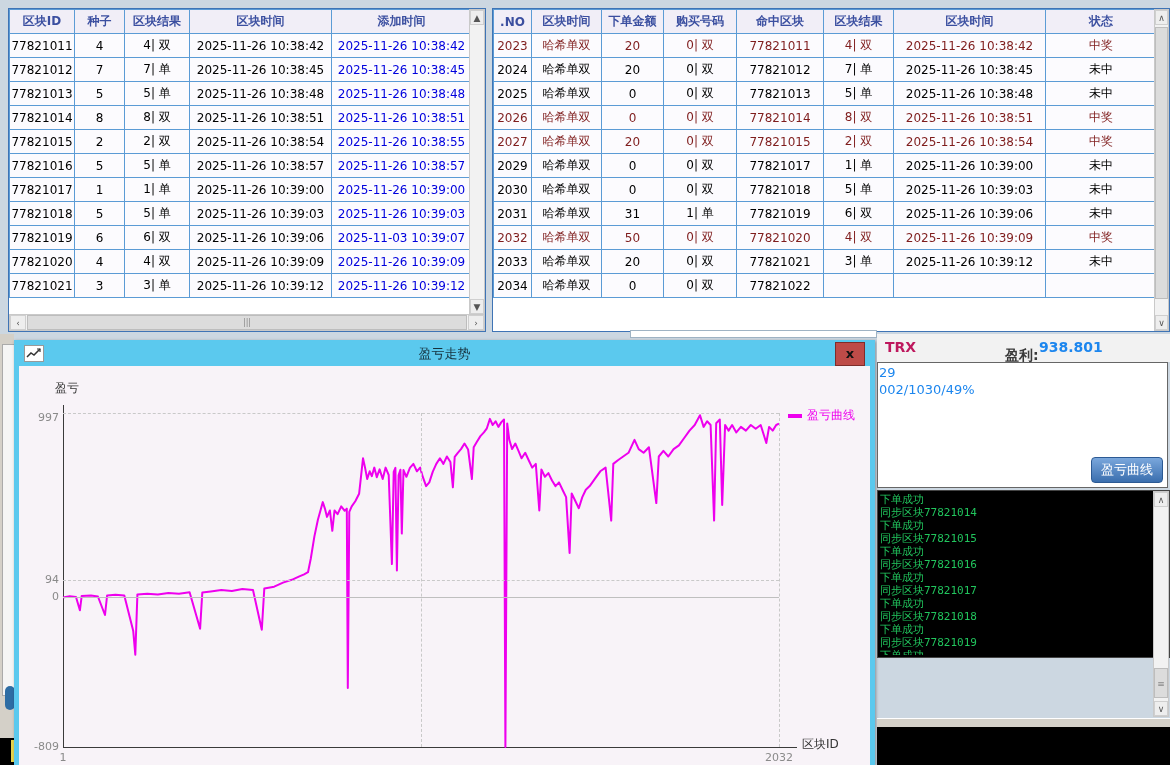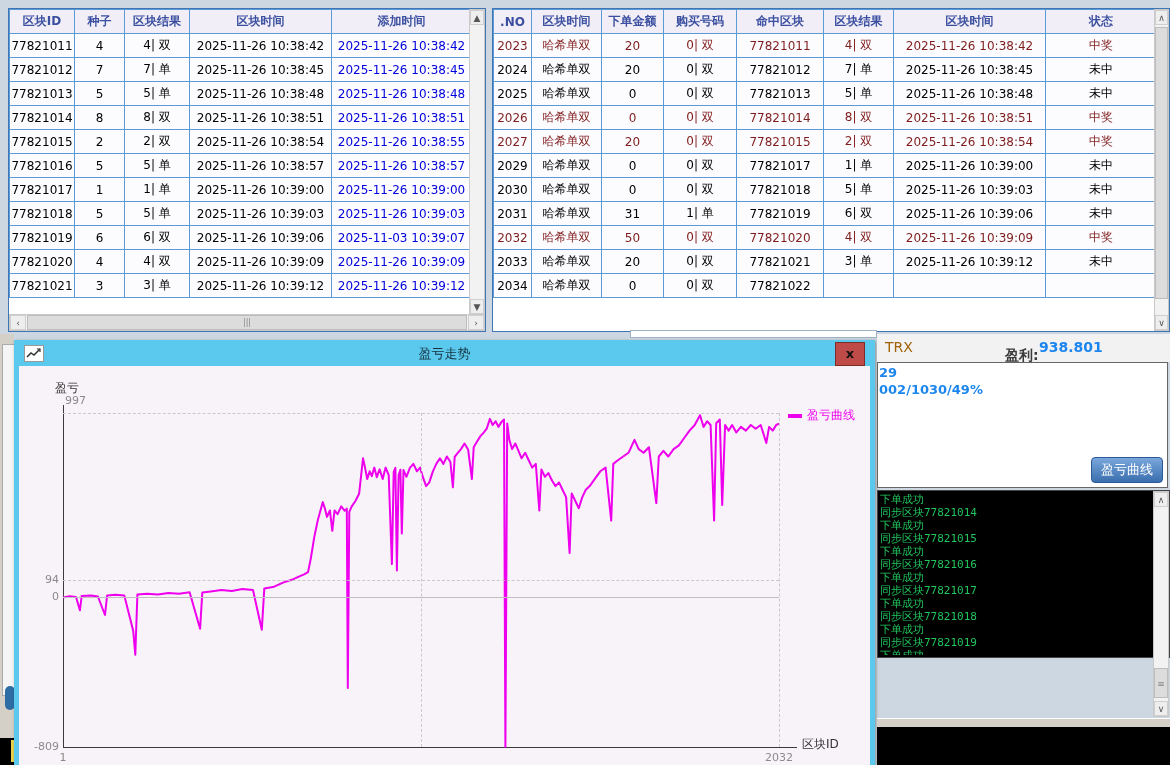--- a/index.html
+++ b/index.html
@@ -37,26 +37,26 @@
   .ytick{position:absolute;left:0;width:40px;text-align:right;font-size:11px;color:#8a8a8a;}
   .xtick{position:absolute;font-size:11px;color:#8a8a8a;text-align:center;}
   #ylabel{position:absolute;left:36px;top:14px;font-size:12px;color:#333;}
   #xlabel{position:absolute;left:783px;top:370px;font-size:12px;color:#333;}
   #legend{position:absolute;left:769px;top:41px;display:flex;align-items:center;gap:5px;}
   #legend-marker{width:14px;height:4px;background:#ee00ee;}
   #legend-text{font-size:12px;color:#ee00ee;}
   #curve-svg{position:absolute;left:44px;top:47px;overflow:visible;}
   
   #stats-strip{position:absolute;left:877px;top:334px;width:293px;height:28px;background:#f2f2f2;}
-  #trx-label{position:absolute;left:8px;top:5px;font-size:14px;font-weight:normal;color:#a16207;}
+  #trx-label{position:absolute;left:8px;top:5px;font-size:14px;font-weight:bold;color:#be185d;}
   #profit-label{position:absolute;left:128px;top:5px;font-size:14px;font-weight:bold;color:#3a3a3a;margin-top:8px;}
   #profit-value{position:absolute;left:162px;top:5px;font-size:14px;font-weight:bold;color:#1c86ee;}
   #info-box{position:absolute;left:877px;top:362px;width:291px;height:126px;background:#fff;
     border:1px solid #666;box-sizing:border-box;overflow:hidden;}
-  .info-line{font-size:13px;font-weight:bold;color:#1c86ee;margin:2px 0 0 1px;white-space:nowrap;}
+  .info-line{font-size:13px;font-weight:normal;color:#1c86ee;margin:2px 0 0 1px;white-space:nowrap;}
   #curve-button{position:absolute;right:4px;bottom:4px;width:70px;height:24px;
     background:linear-gradient(#7aa7dc,#3a6eae);border:1px solid #2c5a94;border-radius:4px;
     color:#fff;font-size:13px;text-align:center;line-height:23px;cursor:pointer;}
   #terminal{position:absolute;left:877px;top:490px;width:293px;height:168px;background:#000;
     border:1px solid #444;box-sizing:border-box;}
   #terminal-lines{position:absolute;left:2px;top:2px;right:18px;bottom:2px;overflow:hidden;
     font-family:"DejaVu Sans Mono","Liberation Mono",monospace;font-size:11px;line-height:13px;color:#21c55d;}
   #terminal-sb{right:0;top:0;width:16px;height:226px;}
   #sep-strip{position:absolute;left:877px;top:718px;width:293px;height:9px;background:#d4d0c8;border-top:1px solid #fff;}
   #bottom-black{position:absolute;left:877px;top:727px;width:293px;height:38px;background:#000;}
@@ -350,21 +350,21 @@
     <div class="axis" style="left:44px;top:39px;width:1px;height:342px;"></div>
     <div class="axis" style="left:44px;top:381px;width:734px;height:1px;"></div>
     <div id="legend">
       <div id="legend-marker"></div>
       <div id="legend-text">盈亏曲线</div>
     </div>
     <svg id="curve-svg" width="716" height="334" viewBox="0 0 716 334">
         <polyline points="0.0,184.4 6.7,183.3 13.0,184.0 16.9,197.3 18.7,182.9 27.9,182.5 34.9,183.5 42.0,202.0 44.1,182.5 52.5,181.8 61.3,182.5 70.2,217.7 72.3,241.7 74.4,181.4 84.3,180.7 94.8,181.6 105.4,179.9 116.0,180.7 126.6,179.2 137.1,215.8 139.3,179.6 147.7,178.5 158.3,177.0 168.9,178.1 179.4,175.9 190.0,177.0 198.8,216.7 201.3,175.5 211.2,173.7 220.0,169.6 228.8,166.8 235.8,163.7 241.1,161.3 245.0,159.2 247.8,145.5 251.4,123.4 254.9,106.7 259.8,89.1 261.9,95.6 264.0,103.9 266.9,97.5 269.3,117.8 271.5,97.5 274.6,101.2 278.2,93.4 281.7,97.8 283.8,95.6 284.8,275.0 286.3,98.9 288.7,93.4 292.3,88.2 296.1,80.8 300.0,45.3 302.1,54.9 304.2,66.0 306.7,58.3 308.8,63.2 311.3,54.6 313.8,64.2 316.6,56.4 319.7,66.0 322.6,54.6 325.7,62.0 328.9,151.1 330.7,59.0 332.4,54.9 333.9,157.6 335.6,62.3 337.4,56.8 338.8,120.6 340.5,57.1 343.4,63.8 346.9,54.9 350.4,50.9 353.9,58.3 357.1,54.6 359.9,64.2 363.1,73.1 366.3,69.4 369.8,58.6 373.3,50.9 376.9,45.3 380.4,50.9 383.9,43.5 387.4,49.0 389.9,74.3 391.7,43.8 394.8,39.8 398.0,36.1 401.5,30.5 405.1,36.4 408.9,66.0 410.7,34.2 413.9,28.7 417.4,23.1 420.9,19.4 423.7,15.7 426.9,5.9 429.7,12.0 432.6,8.3 435.4,13.9 438.2,9.4 441.0,6.5 442.4,334.0 444.2,10.5 446.3,26.8 449.1,36.1 452.3,30.5 455.5,37.9 458.6,45.3 462.2,39.8 465.7,47.2 469.2,54.6 472.8,50.9 476.3,97.5 478.4,56.4 481.9,63.8 485.4,60.1 489.0,67.5 492.5,73.1 496.0,69.4 499.5,76.7 503.1,84.1 506.6,140.0 508.7,80.4 512.2,87.8 515.8,95.2 519.3,84.1 522.8,76.7 526.7,73.1 532.0,65.7 537.3,58.3 542.6,54.6 548.2,107.6 550.3,50.9 554.9,47.2 560.2,43.5 565.5,39.8 571.5,26.8 575.7,36.1 580.6,39.8 585.9,34.2 593.3,90.1 595.8,43.5 600.4,37.9 605.3,43.5 610.6,36.1 615.9,32.4 621.2,25.0 626.5,17.6 631.7,12.0 637.0,2.2 640.6,13.9 644.1,8.3 647.6,12.0 651.1,107.6 653.2,10.2 656.8,6.5 659.2,91.9 662.1,12.0 665.6,17.6 669.1,12.0 673.3,19.4 677.9,13.9 682.9,17.6 687.8,12.0 692.7,15.7 697.7,12.0 703.3,30.0 706.1,13.9 709.7,17.6 713.2,12.0 716.0,10.7" fill="none" stroke="#ee00ee" stroke-width="2" stroke-linejoin="round"></polyline>
       </svg>
   <div class="gl-h" style="left: 44px; top: 47px; width: 716px;"></div>
-      <div class="ytick" style="top: 28px; padding-left: 27px;">997</div>
+      <div class="ytick" style="top: 45px;">997</div>
       <div class="gl-h" style="left: 44px; top: 214px; width: 716px;"></div>
       <div class="ytick" style="top: 207px;">94</div>
       <div class="gl-h solid" style="left: 44px; top: 231.384px; width: 716px;"></div>
       <div class="ytick" style="top: 224.384px;">0</div>
       <div class="ytick" style="top: 374px;">-809</div>
       <div class="gl-v" style="left: 401.824px; top: 47px; height: 334px;"></div>
       <div class="gl-v" style="left: 760px; top: 47px; height: 334px;"></div>
       <div class="xtick" style="left: 19px; top: 385px; width: 50px;">1</div>
       <div class="xtick" style="left: 735px; top: 385px; width: 50px;">2032</div>
     </div>

